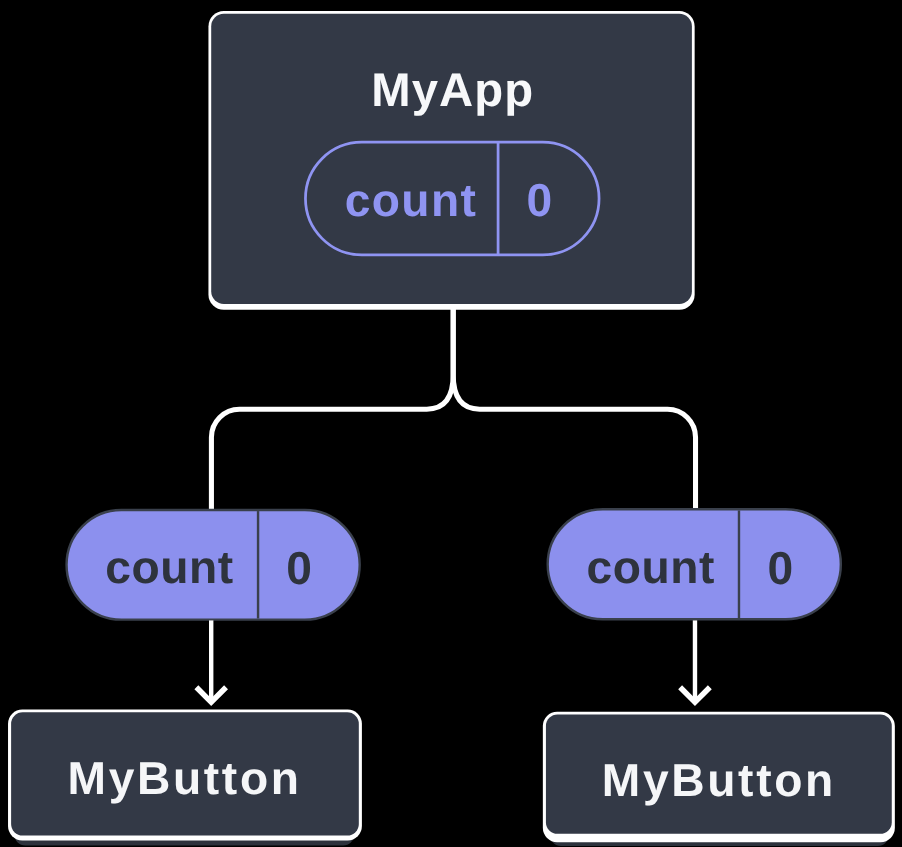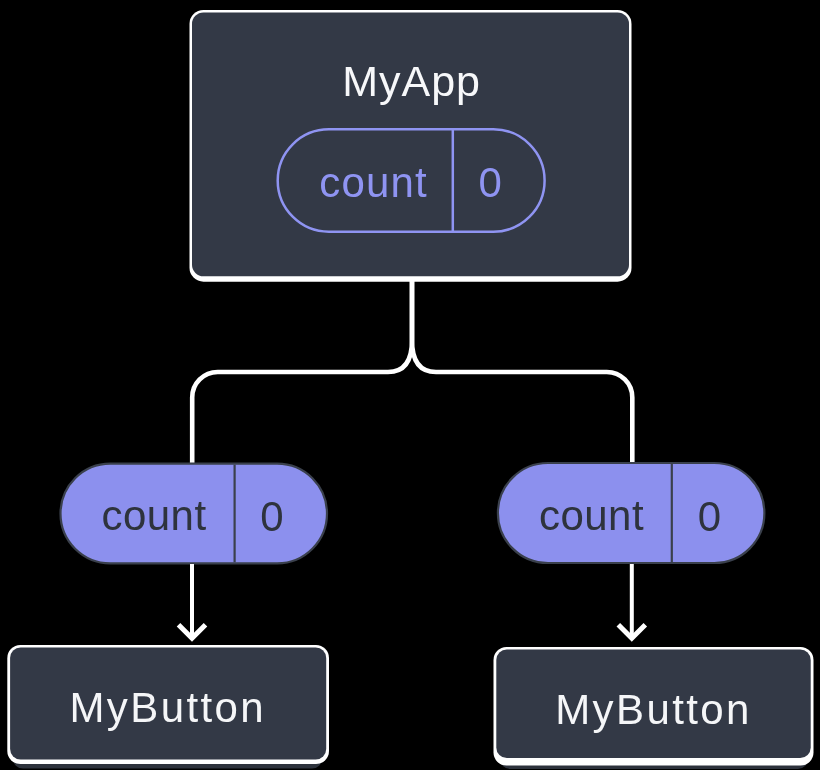--- a/index.html
+++ b/index.html
@@ -1,16 +1,16 @@
 <!DOCTYPE html>
 <html><head>
 <meta charset="utf-8">
 <style>
   html,body{margin:0;padding:0;background:#000;}
-  .wrap{position:relative;width:820px;height:770px;}
+  .wrap{position:relative;width:820px;height:770px;font-weight:bold;}
   .wrap svg{position:absolute;top:0;left:0;display:block;}
   .txt{will-change:transform;}
   text{font-family:"Liberation Sans",sans-serif;}
 </style>
 </head>
 <body>
 <div class="wrap">
 <svg width="820" height="770" viewBox="0 0 820 770">
   <rect x="0" y="0" width="820" height="770" fill="#000000"></rect>
 

